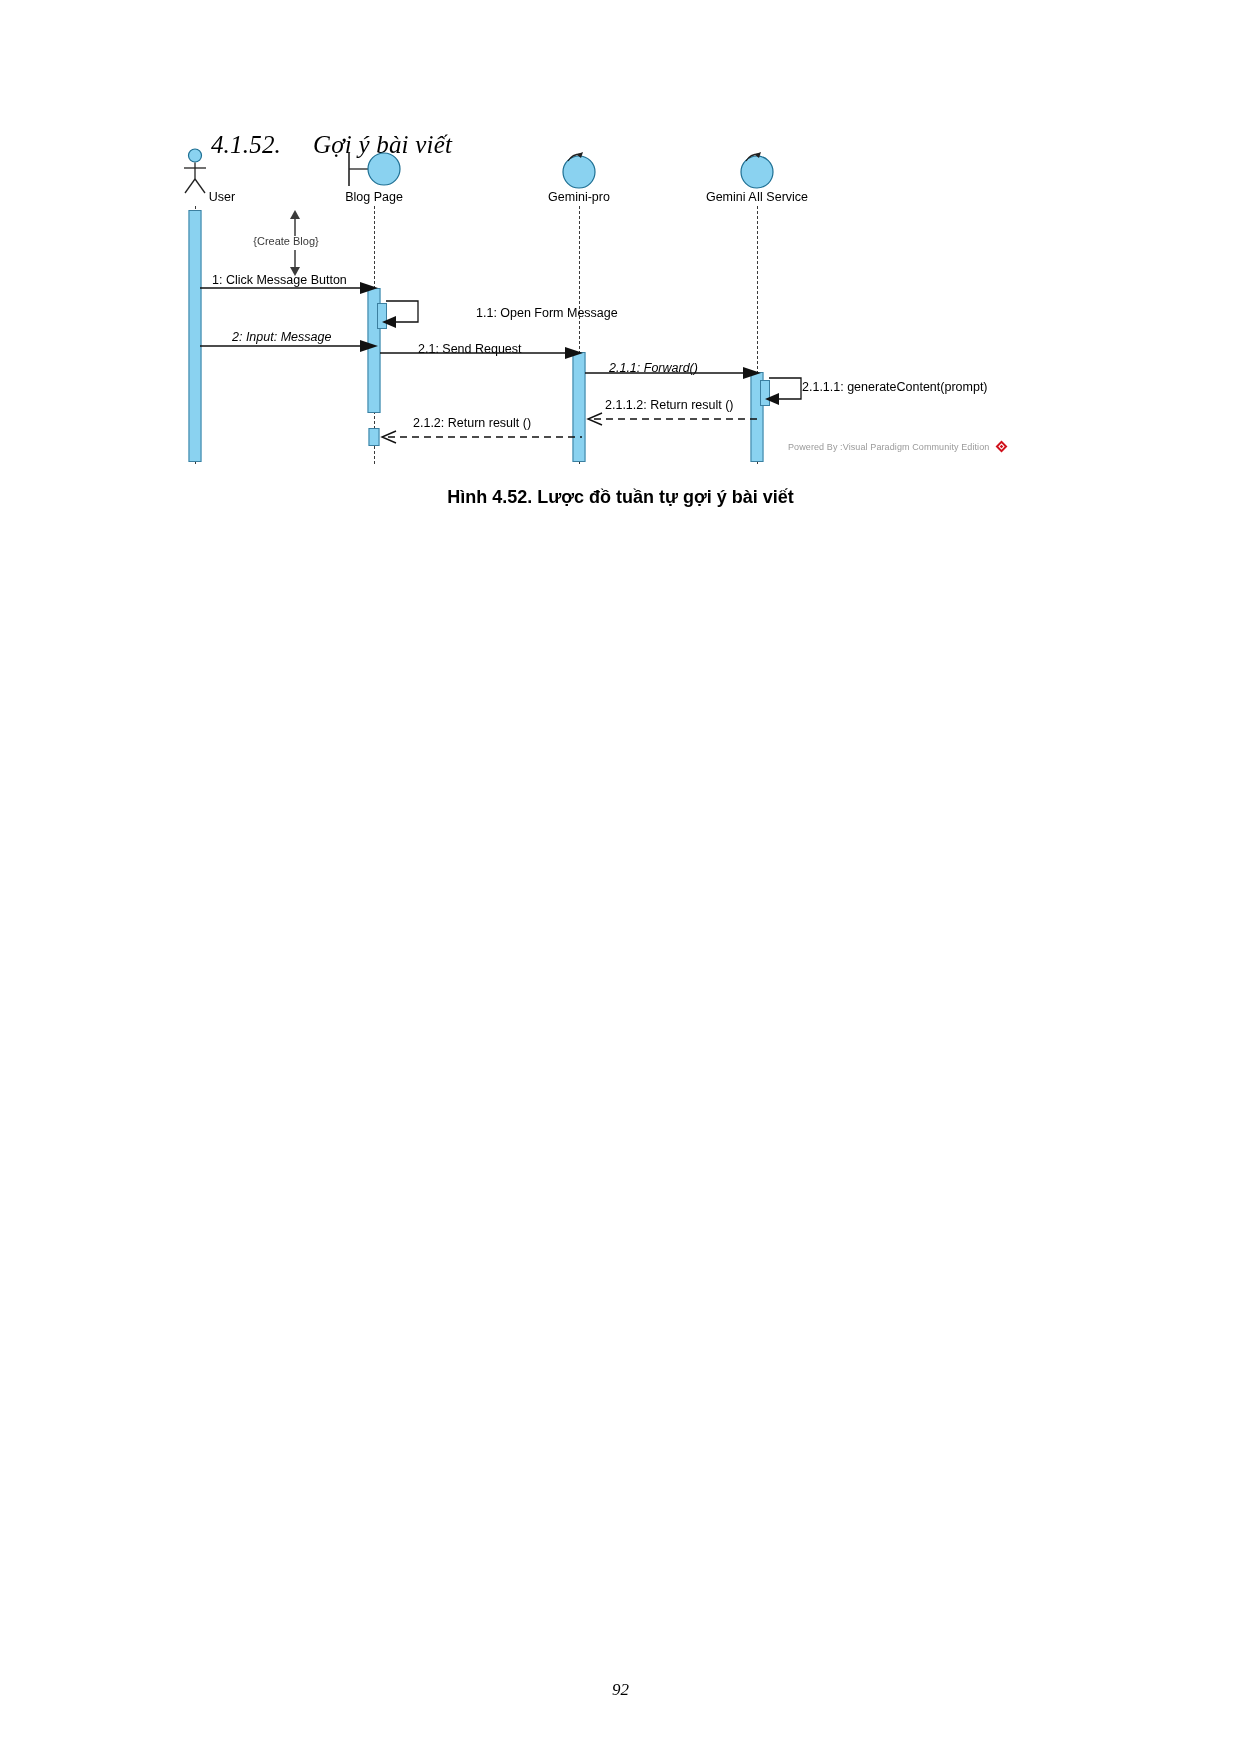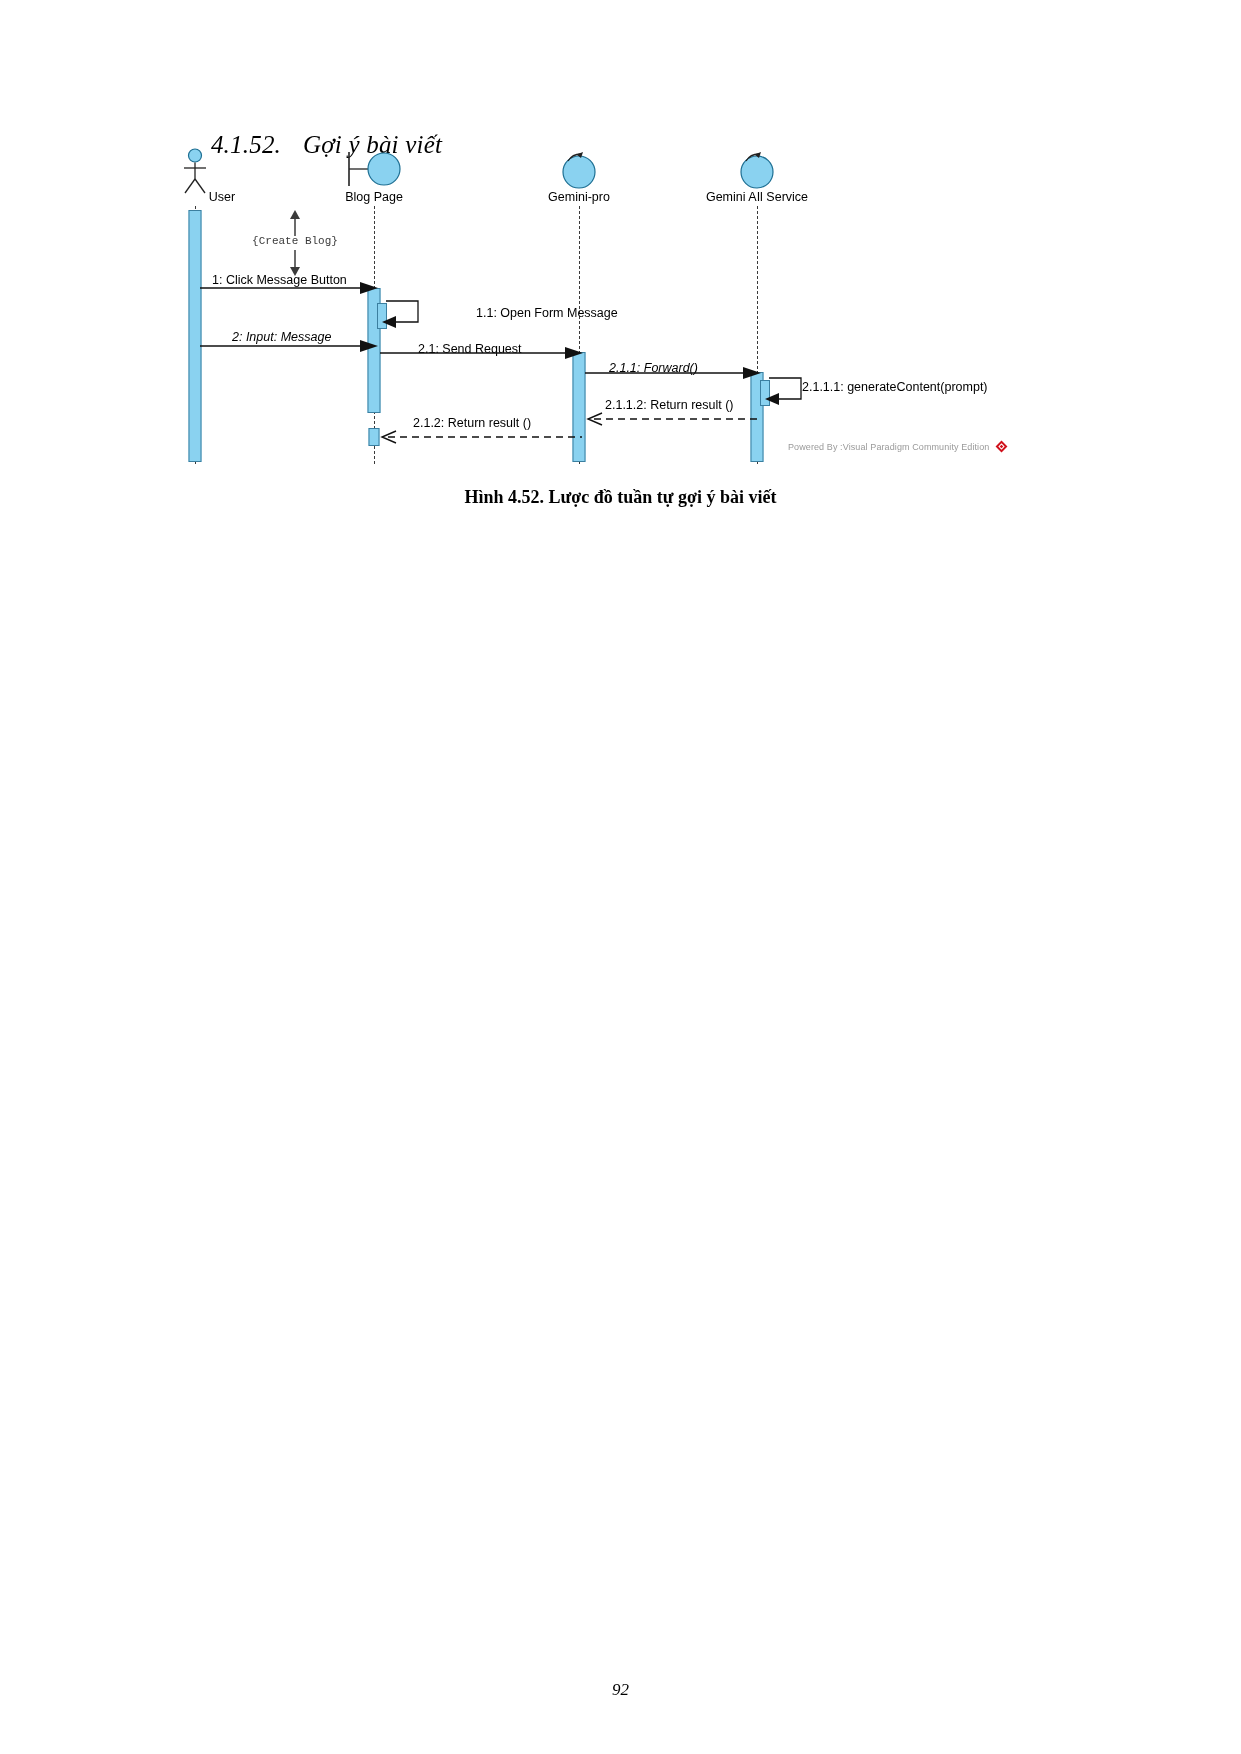--- a/index.html
+++ b/index.html
@@ -20,21 +20,21 @@
     position: absolute;
     left: 198px;
     top: 103px;
     font-family: "Liberation Serif", serif;
     font-style: italic;
     font-size: 25px;
     color: #000;
     white-space: pre;
     letter-spacing: 0.2px;
   }
-  #section-heading .num { margin-right: 22px; }
+  #section-heading .num { margin-right: 32px; }
 
   
   #diagram-canvas {
     position: absolute;
     left: 150px;
     top: 140px;
     width: 880px;
     height: 330px;
   }
   #diagram-canvas .abs { position: absolute; }
@@ -126,21 +126,21 @@
     width: 13px; height: 13px;
   }
 
   
   #figure-caption {
     position: absolute;
     left: 0;
     top: 487px;
     width: 1241px;
     text-align: center;
-    font-family: Liberation Serif, serif;
+    font-family: Liberation Sans, sans-serif;
     font-weight: bold;
     font-size: 18px;
     color: #000;
   }
 
   
   #page-number {
     position: absolute;
     left: 0;
     top: 1680px;
@@ -209,21 +209,21 @@
   <div class="activation" style="left:232px; top:163px; width:10px; height:26px;"></div>
   <div class="activation" style="left:429px; top:212px; width:13px; height:110px;"></div>
   <div class="activation" style="left:607px; top:232px; width:13px; height:90px;"></div>
   <div class="activation" style="left:615px; top:240px; width:10px; height:26px;"></div>
 
 
   <svg class="abs" style="left:135px; top:70px;" width="20" height="26">
     <line x1="10" y1="26" x2="10" y2="5" stroke="#3a3a3a" stroke-width="1.5"></line>
     <path d="M10 0 L15 9 L5 9 Z" fill="#3a3a3a"></path>
   </svg>
-  <div class="ref-label" style="left:145px; top:95px;font-family:Liberation Mono, monospace;">{Create Blog}</div>
+  <div class="ref-label" style="left:136px; top:95px;">{Create Blog}</div>
 
   <svg class="abs" style="left:135px; top:110px;" width="20" height="26">
     <line x1="10" y1="0" x2="10" y2="21" stroke="#3a3a3a" stroke-width="1.5"></line>
     <path d="M10 26 L15 17 L5 17 Z" fill="#3a3a3a"></path>
   </svg>
 
   <div class="msg-label" style="left:62px; top:133px;">1: Click Message Button</div>
   <svg class="abs" style="left:50px; top:140px;" width="180" height="16">
     <line x1="0" y1="8" x2="166" y2="8" stroke="#111" stroke-width="1.4"></line>
     <path d="M178 8 L160 2 L160 14 Z" fill="#111"></path>

